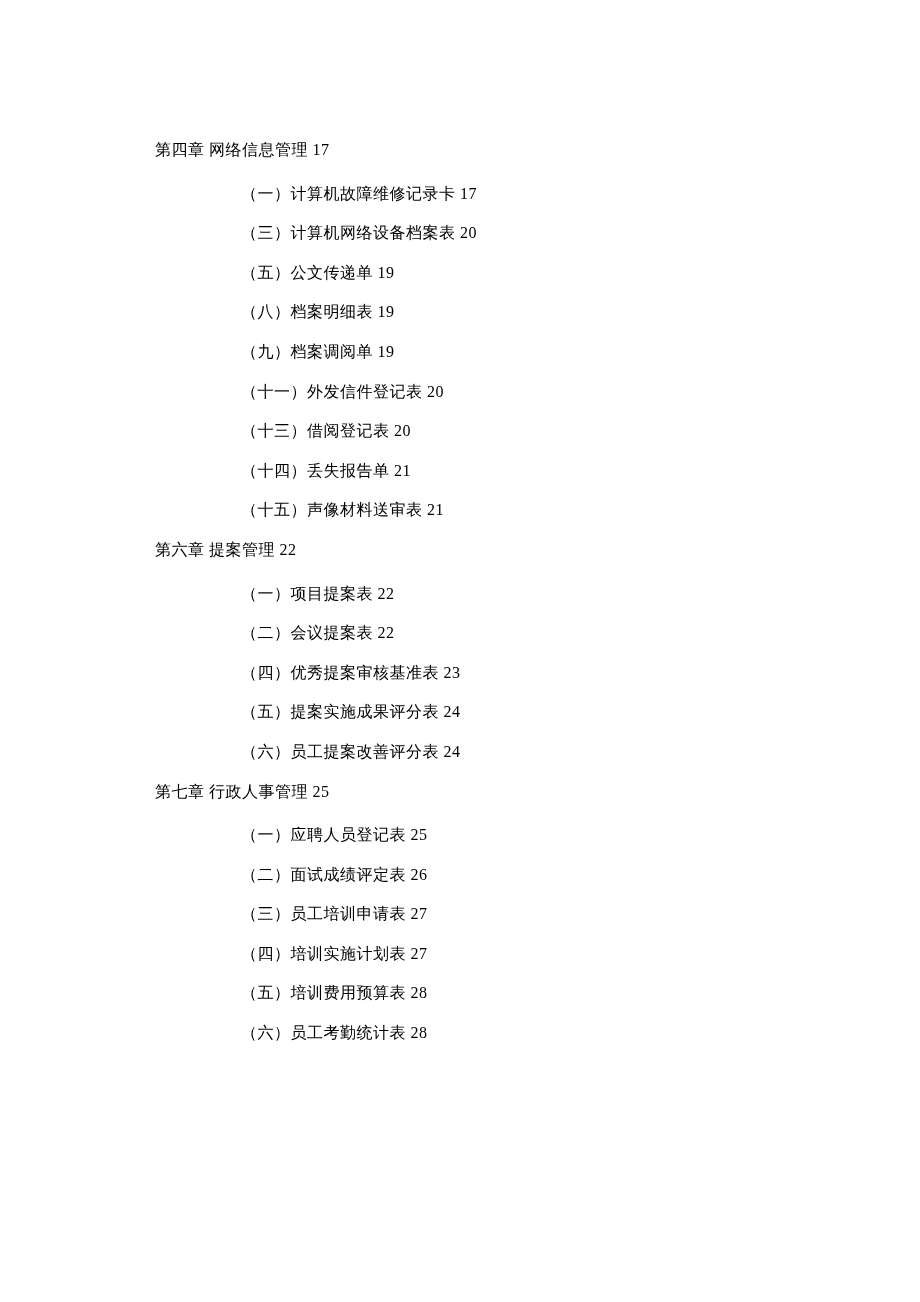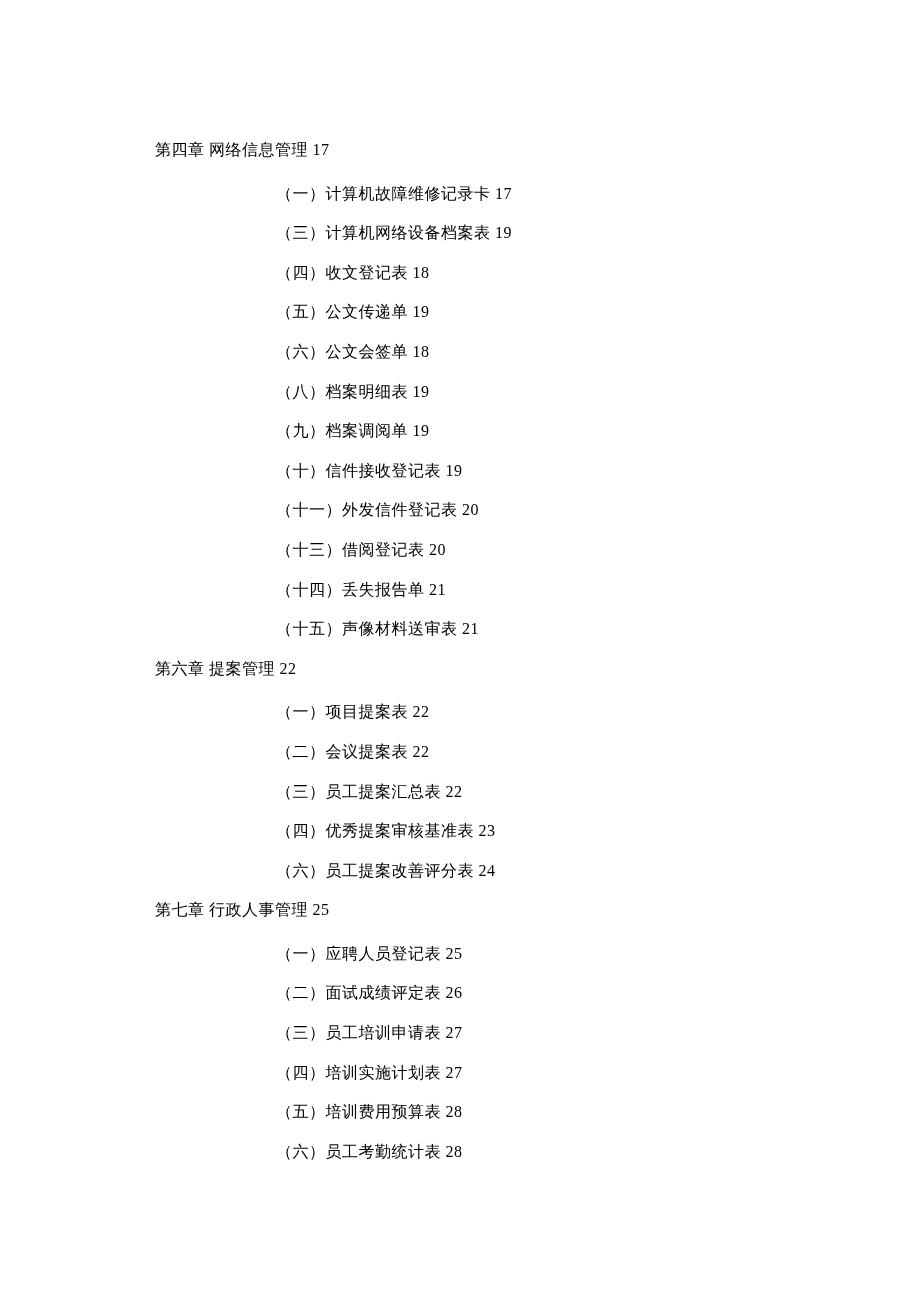--- a/index.html
+++ b/index.html
@@ -23,53 +23,49 @@
       letter-spacing: 0.5px;
       margin-top: 19px;
     }
     .sub-items {
       padding-left: 86px;
     }
     .sub-item {
       line-height: 1.6;
       margin-bottom: 14px;
       letter-spacing: 0.5px;
-      margin-left: 35px;
     }
     .chapter:not(:first-child) {
       margin-top: 0;
     }
   </style>
 </head>
 <body>
 
 <div>
 
   <div class="chapter">第四章  网络信息管理 17</div>
   <div class="sub-items">
     <div class="sub-item">（一）计算机故障维修记录卡 17</div>
-    <div class="sub-item">（三）计算机网络设备档案表 19</div>
-    <div class="sub-item">（四）收文登记表 18</div>
+    <div class="sub-item">（三）计算机网络设备档案表 20</div>
     <div class="sub-item">（五）公文传递单 19</div>
-    <div class="sub-item">（六）公文会签单 18</div>
     <div class="sub-item">（八）档案明细表 19</div>
     <div class="sub-item">（九）档案调阅单 19</div>
-    <div class="sub-item">（十）信件接收登记表 19</div>
     <div class="sub-item">（十一）外发信件登记表 20</div>
     <div class="sub-item">（十三）借阅登记表 20</div>
     <div class="sub-item">（十四）丢失报告单 21</div>
     <div class="sub-item">（十五）声像材料送审表 21</div>
   </div>
 
   <div class="chapter">第六章  提案管理 22</div>
   <div class="sub-items">
     <div class="sub-item">（一）项目提案表 22</div>
     <div class="sub-item">（二）会议提案表 22</div>
-    <div class="sub-item">（三）员工提案汇总表 22</div>
     <div class="sub-item">（四）优秀提案审核基准表 23</div>
+    <div class="sub-item">（五）提案实施成果评分表 24</div>
     <div class="sub-item">（六）员工提案改善评分表 24</div>
   </div>
 
   <div class="chapter">第七章  行政人事管理 25</div>
   <div class="sub-items">
     <div class="sub-item">（一）应聘人员登记表 25</div>
     <div class="sub-item">（二）面试成绩评定表 26</div>
     <div class="sub-item">（三）员工培训申请表 27</div>
     <div class="sub-item">（四）培训实施计划表 27</div>
     <div class="sub-item">（五）培训费用预算表 28</div>

